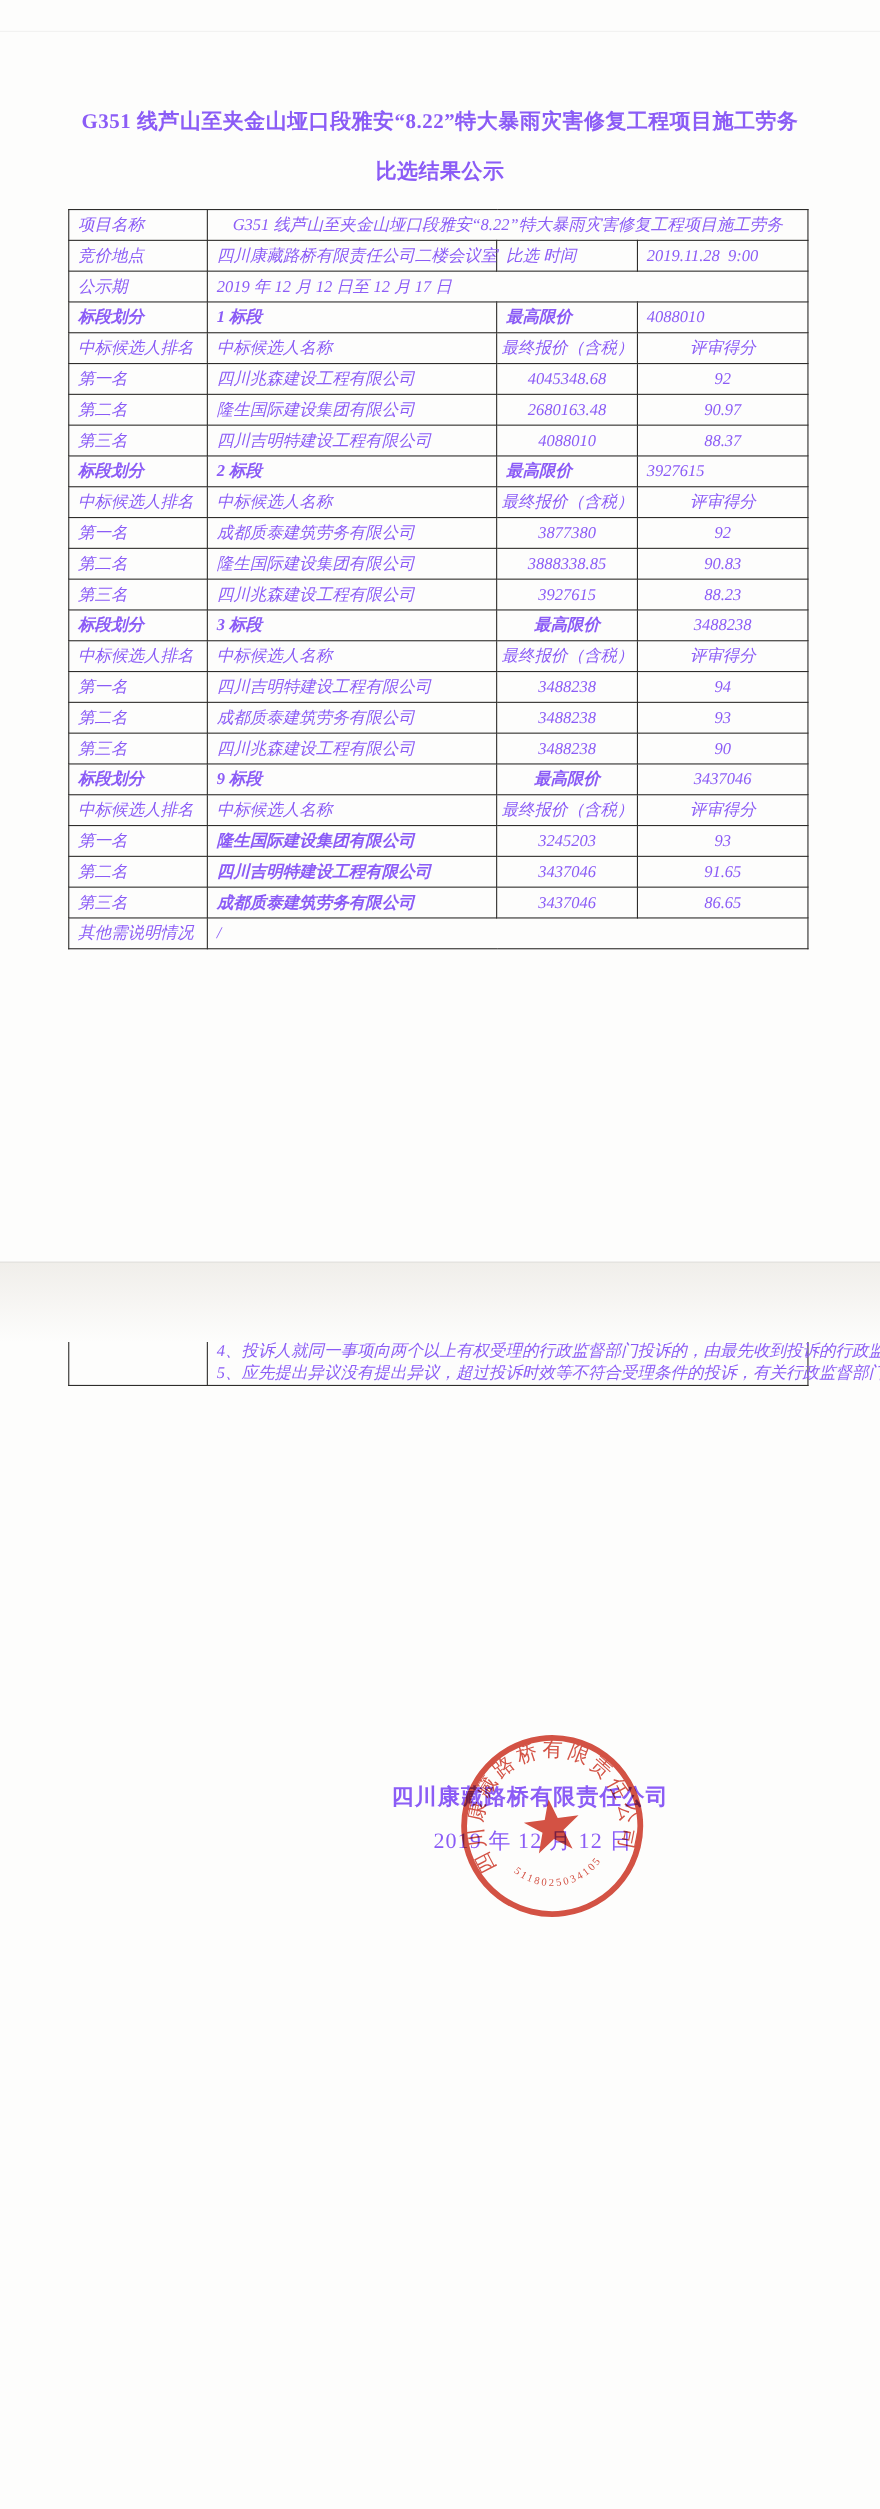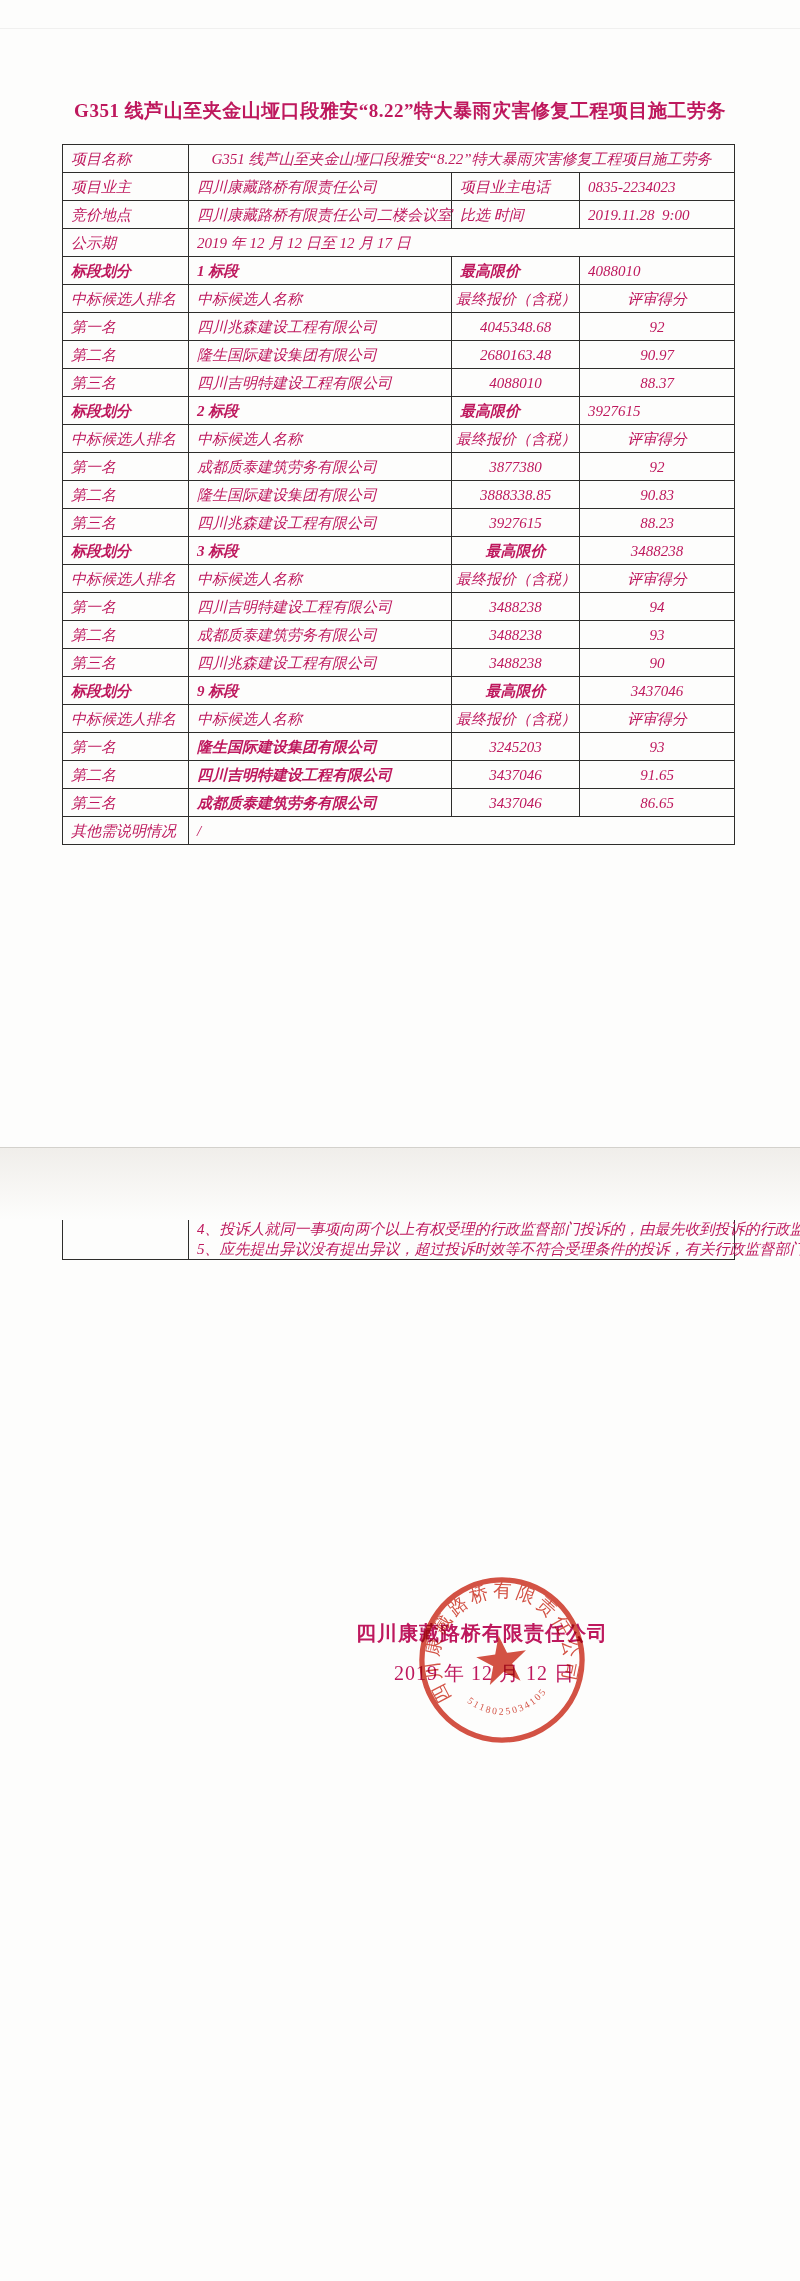--- a/index.html
+++ b/index.html
@@ -3,21 +3,21 @@
 <meta charset="utf-8">
 <style>
   html,body{margin:0;padding:0;}
   body{background:#e9e7e4;}
   .canvas{
     position:relative;
     width:800px;height:2281px;
     margin:0 auto;
     background:#fcfbf9;
     font-family:"Liberation Serif","DejaVu Serif",serif;
-    color:#be185d;
+    color:#8b5cf6;
     overflow:hidden;
   }
   .page{position:absolute;left:0;width:800px;background:#fdfdfc;}
   .page-1{top:0;height:1147px;border-bottom:1px solid #d3d1cc;}
   .page-1::before{
     content:"";position:absolute;top:28px;left:0;right:0;height:1px;
     background:rgba(0,0,0,0.05);
   }
   .page-2{top:1148px;height:1133px;}
   .page-2::before{
@@ -88,38 +88,33 @@
   .seal text{font-family:"Liberation Serif","DejaVu Serif",serif;}
 </style>
 </head>
 <body>
 
 <div class="canvas">
 
   <section class="page page-1">
     <h1 class="doc-title">
       <span class="t-line">G351 线芦山至夹金山垭口段雅安“8.22”特大暴雨灾害修复工程项目施工劳务</span>
+      <span class="t-line">比选结果公示</span>
     </h1>
     <table class="grid result-table">
       <colgroup>
         <col style="width:126px">
           <col style="width:263px">
           <col style="width:128px">
           <col style="width:155px">
       </colgroup>
       <tbody id="result-tbody">
           <tr>
             <td class="">项目名称</td>
             <td colspan="3" class="c ">G351 线芦山至夹金山垭口段雅安“8.22”特大暴雨灾害修复工程项目施工劳务</td>
-          </tr>
-          <tr>
-            <td class="">项目业主</td>
-            <td class="">四川康藏路桥有限责任公司</td>
-            <td class="">项目业主电话</td>
-            <td class="">0835-2234023</td>
           </tr>
           <tr>
             <td class="">竞价地点</td>
             <td class="">四川康藏路桥有限责任公司二楼会议室</td>
             <td class="">比选 时间</td>
             <td class="">2019.11.28&nbsp;&nbsp;9:00</td>
           </tr>
           <tr>
             <td class="">公示期</td>
             <td colspan="3" class="">2019 年 12 月 12 日至 12 月 17 日</td>

